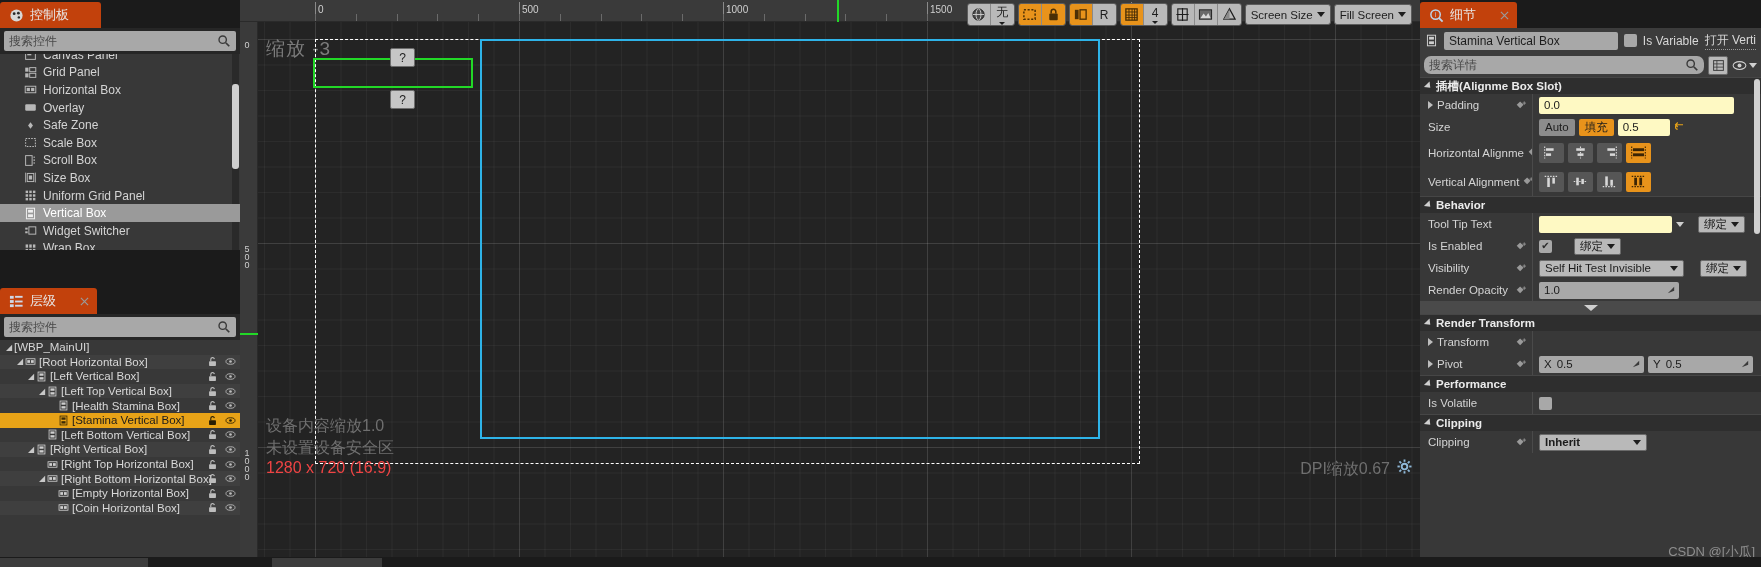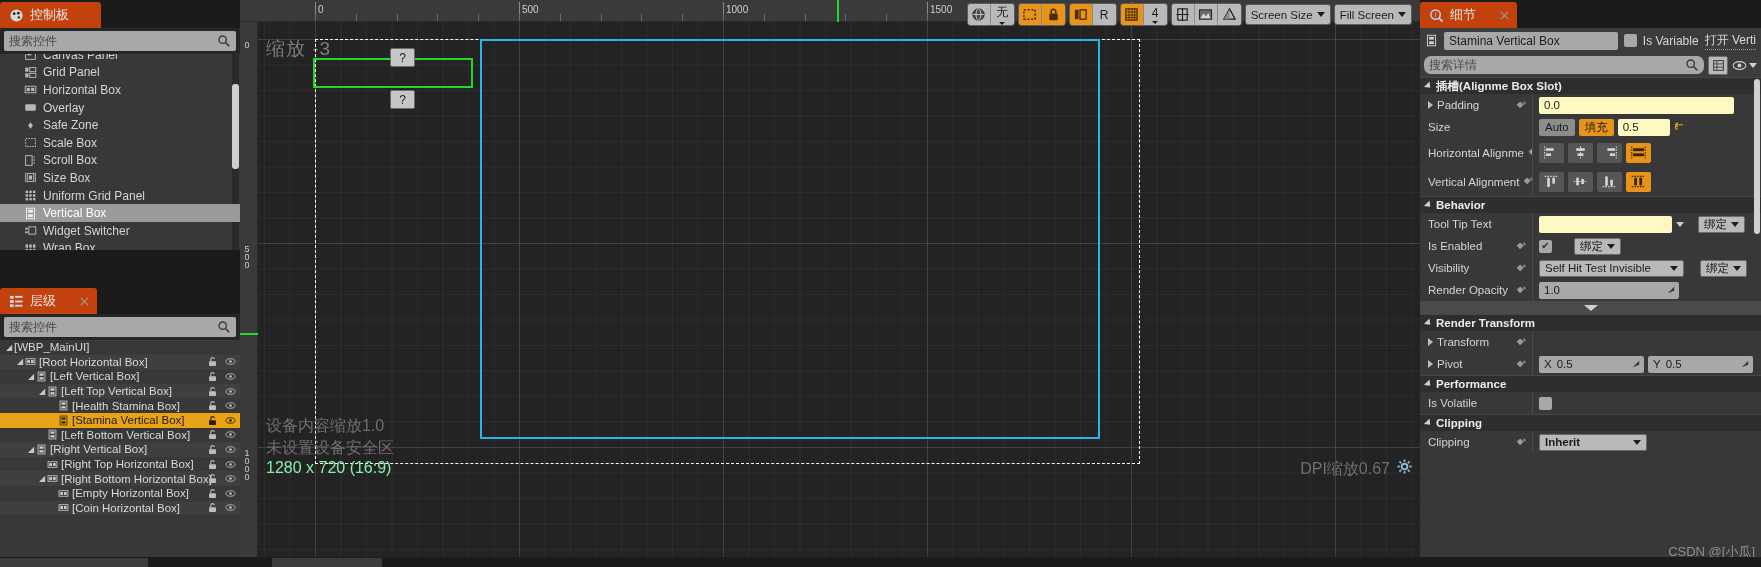--- a/index.html
+++ b/index.html
@@ -108,21 +108,21 @@
     border: 2px solid #22d827;
   }
   .qbtn {
     position: absolute; width: 25px; height: 19px; background: #c6c6c6;
     border: 1px solid #6d6d6d; border-radius: 2px; color: #1f1f1f;
     font-size: 12px; display: flex; align-items: center; justify-content: center;
   }
   .vp-overlay-text {
     position: absolute; color: #6f6f6f; font-size: 16px; white-space: nowrap;
   }
-  #vp-res { position: absolute; color: #86efac; font-size: 16px; white-space: nowrap; }
+  #vp-res { position: absolute; color: #ef4444; font-size: 16px; white-space: nowrap; }
   #dpi-text { position: absolute; color: #6f6f6f; font-size: 16px; white-space: nowrap; }
   #dpi-gear { position: absolute; width: 15px; height: 15px; }
 
   
   #vp-toolbar { position: absolute; right: 8px; top: 3px; display: flex; gap: 3px;
                 align-items: center; z-index: 12; }
   .tb-grp { display: flex; border-radius: 3px; overflow: hidden;
             border: 1px solid #5c5c5c; }
   .tb-btn {
     min-width: 23px; height: 21px; background: #b9b9b9; display: flex;

